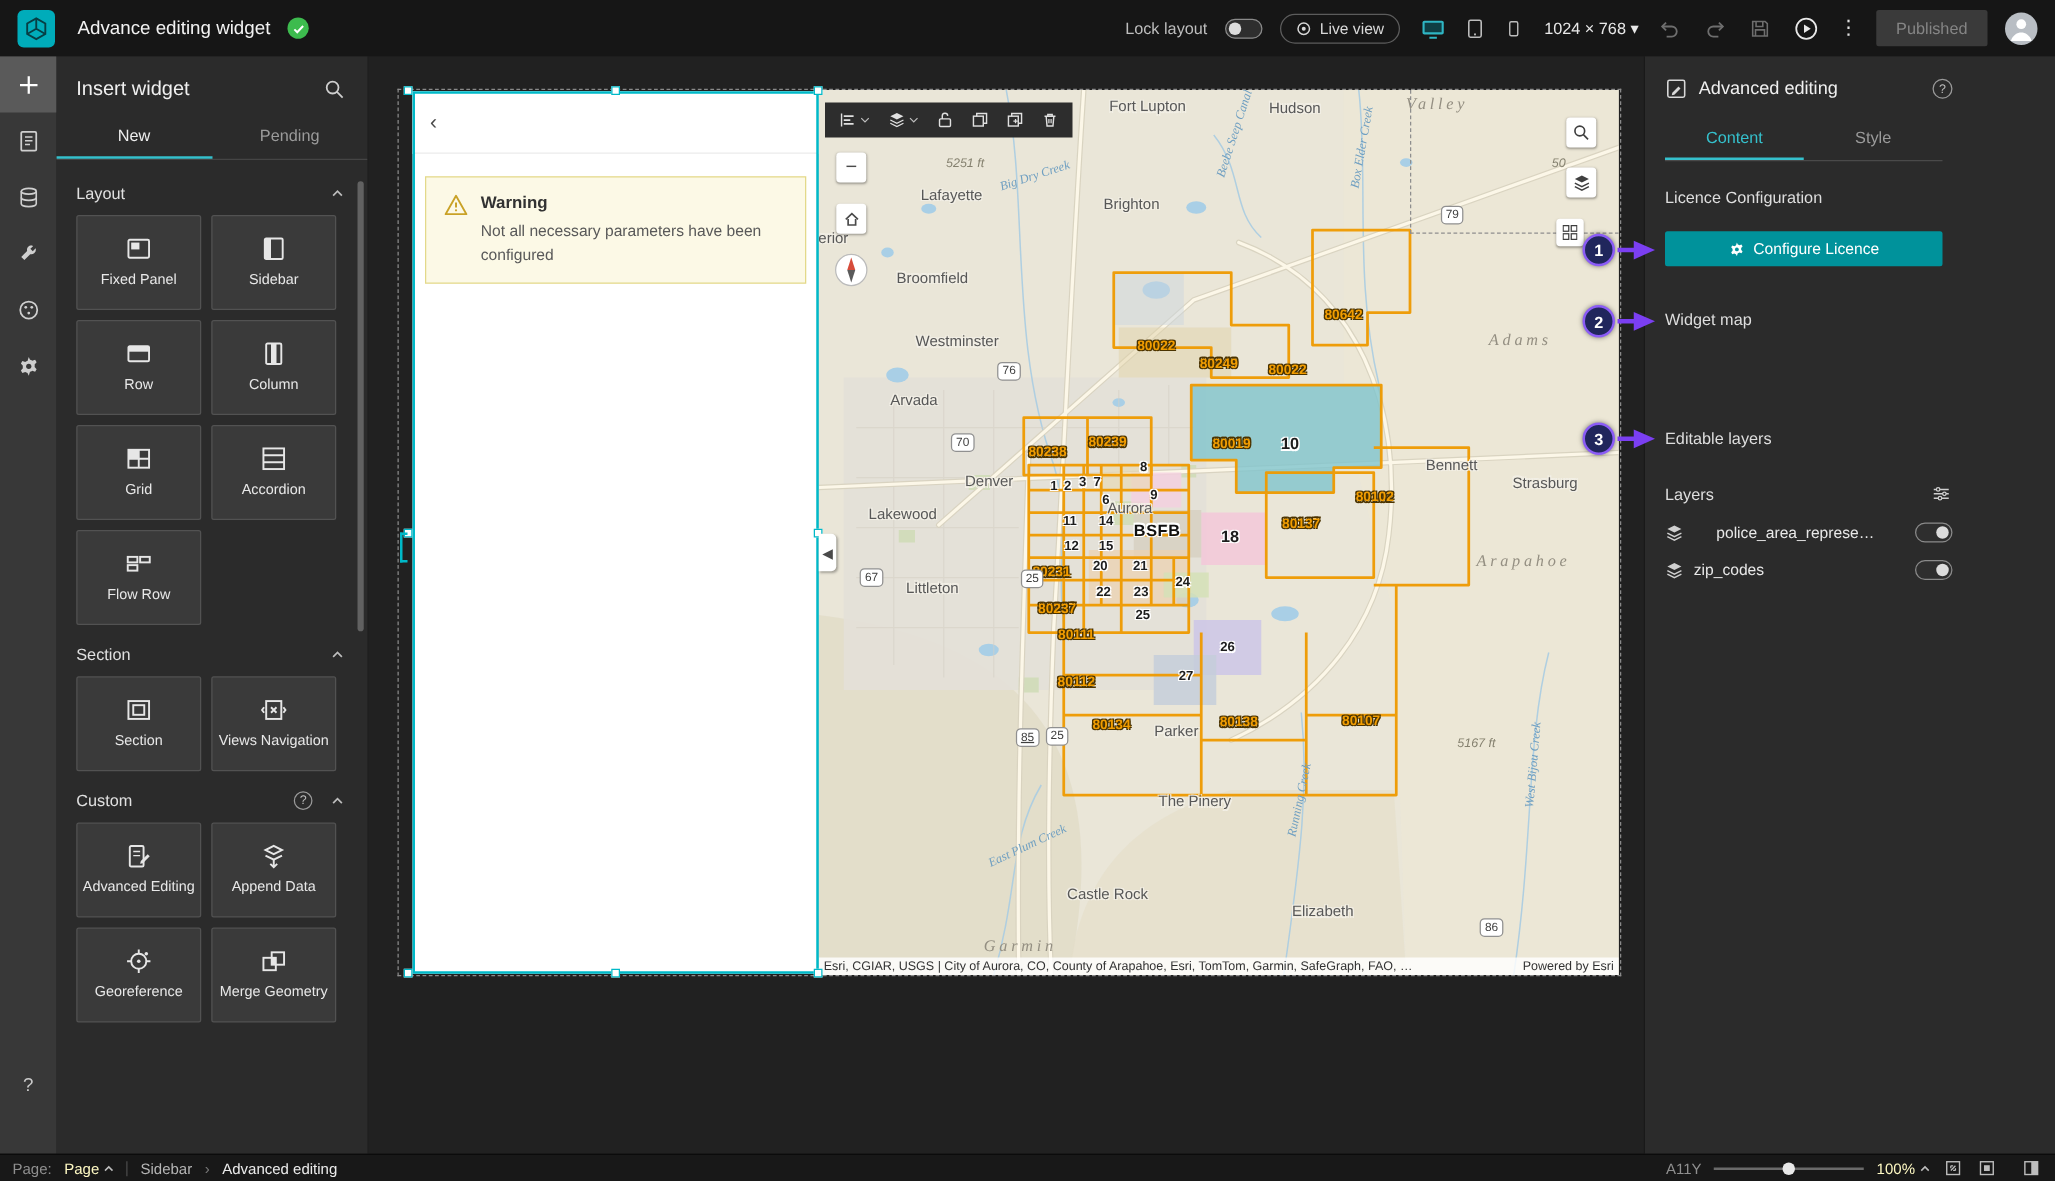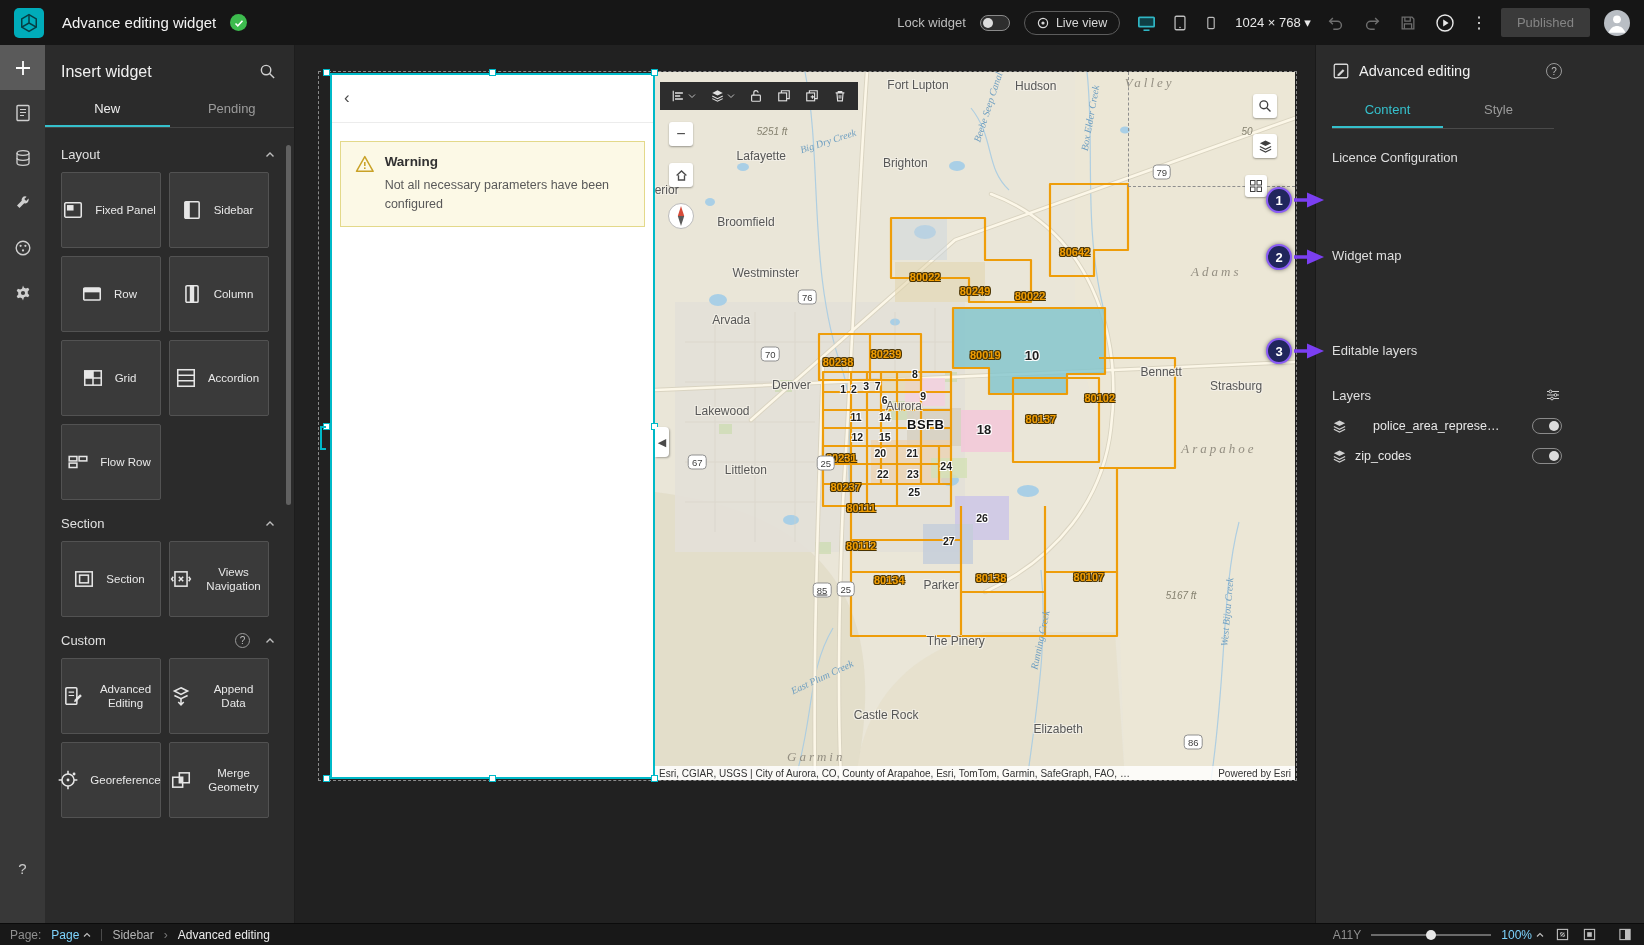--- a/index.html
+++ b/index.html
@@ -37,21 +37,21 @@
 .ip-title{color:#f0f0f0;font-size:16px}
 .ip-tabs{display:flex;border-bottom:1px solid #454545;margin-top:4px}
 .ip-tab{flex:1;text-align:center;padding:9px 0;color:#9b9b9b;font-size:13px;cursor:pointer;border-bottom:2px solid transparent}
 .ip-tab.active{color:#eee;border-bottom-color:#35c0cc}
 .ip-sections{position:absolute;top:82px;bottom:0;left:0;right:0;overflow:hidden;padding:4px 0 0 16px}
 .section-head{display:flex;align-items:center;margin:16px 18px 10px 0;color:#e0e0e0;font-size:13px;cursor:pointer}
 .sec-spacer{flex:1}
 .help-dot{width:15px;height:15px;border:1px solid #9a9a9a;border-radius:50%;color:#bdbdbd;font-size:10px;display:flex;align-items:center;justify-content:center;margin-right:14px}
 .chev{display:flex;color:#bdbdbd}
 .card-grid{display:grid;grid-template-columns:100px 100px;gap:8px}
-.widget-card{width:100px;height:76px;background:#3a3a3a;border:1px solid #525252;border-radius:2px;display:flex;flex-direction:row;align-items:center;justify-content:center;gap:7px;cursor:pointer}
+.widget-card{width:100px;height:76px;background:#3a3a3a;border:1px solid #525252;border-radius:2px;display:flex;flex-direction:column;align-items:center;justify-content:center;gap:7px;cursor:pointer}
 .card-label{color:#e8e8e8;font-size:11.5px;text-align:center;line-height:1.25;padding:0 4px}
 .ip-scrollbar{position:absolute;right:3px;top:100px;width:5px;height:360px;background:#616161;border-radius:3px}
 
 
 .canvas{position:absolute;top:45px;left:295px;width:1020px;bottom:22px;background:#212121;z-index:10}
 .artboard{position:absolute;left:23px;top:26px;width:979px;height:710px}
 .page-dash{position:absolute;inset:0;border:1px dashed #8a8a8a;pointer-events:none}
 .widget-panel{position:absolute;left:12px;top:2px;width:325px;height:706px;background:#ffffff}
 .wp-header{height:50px;border-bottom:1px solid #ececec;display:flex;align-items:center;padding:0 14px;background:#fff}
 .wp-back{color:#4a4a4a;font-size:17px;cursor:pointer;line-height:1}
@@ -107,21 +107,21 @@
 .layer-row{height:26px;display:flex;align-items:center;gap:8px;width:230px}
 .layer-name{color:#e8e8e8;font-size:12.5px;flex:1;white-space:nowrap;overflow:hidden;text-overflow:ellipsis}
 
 
 .callout{position:absolute;display:flex;align-items:center;z-index:100;pointer-events:none}
 .callout-circle{width:26px;height:26px;border-radius:50%;background:#20265c;border:2px solid #8b5cf6;color:#fff;font-weight:bold;font-size:13px;display:flex;align-items:center;justify-content:center;box-shadow:0 0 4px rgba(0,0,0,.5)}
 
 
 .status-bar{position:absolute;left:0;right:0;bottom:0;height:22px;background:#181818;border-top:1px solid #0b0b0b;display:flex;align-items:center;padding:0 10px;gap:10px;z-index:70;font-size:12px}
 .sb-muted{color:#8f8f8f}
-.sb-light{color:#7dd3fc;display:flex;align-items:center;gap:4px;cursor:pointer}
+.sb-light{color:#fef9c3;display:flex;align-items:center;gap:4px;cursor:pointer}
 .sb-div{width:1px;height:12px;background:#4a4a4a}
 .sb-crumb{color:#b5b5b5;cursor:pointer}
 .sb-sep{color:#777}
 .sb-current{color:#ececec}
 .sb-spacer{flex:1}
 .sb-slider{width:120px;height:14px;position:relative;cursor:pointer}
 .sb-slider .track{position:absolute;left:0;right:0;top:6px;height:2px;background:#6a6a6a}
 .sb-slider .knob2{position:absolute;left:50%;top:2px;width:10px;height:10px;margin-left:-5px;border-radius:50%;background:#e8e8e8}
 </style>
 </head>
@@ -134,21 +134,21 @@
         <path d="M12 2v10l8.7 5M12 12L3.3 17" stroke="#063e44" stroke-width="1.8" fill="none"></path>
       </svg>
   </div>
   <span class="app-title">Advance editing widget</span>
   <span class="check-badge">
     <svg width="10" height="10" viewBox="0 0 10 10">
         <path d="M1.5 5.5l2.3 2.3 4.7-5" stroke="#fff" stroke-width="1.6" fill="none"></path>
       </svg>
   </span>
   <div class="tb-spacer"></div>
-  <span class="tb-label">Lock widget</span>
+  <span class="tb-label">Lock layout</span>
   <span class="toggle">
       <span class="knob"></span>
     </span>
   <button class="liveview-btn">
     <svg width="12" height="12" viewBox="0 0 12 12">
         <circle cx="6" cy="6" r="4.6" fill="none" stroke="#d8d8d8" stroke-width="1.2"></circle>
         <circle cx="6" cy="6" r="1.6" fill="#d8d8d8"></circle>
       </svg>
     <span>Live view</span>
   </button>
@@ -721,20 +721,27 @@
         <path d="M6.5 13.5l5.5-5.5 1.8 1.8-5.5 5.5-2.3.5z" fill="#d8d8d8"></path>
       </svg>
     <span class="rp-title">Advanced editing</span>
     <span class="rp-help">?</span>
   </div>
   <div class="rp-abs rp-tabs">
     <div class="rp-tab active">Content</div>
     <div class="rp-tab">Style</div>
   </div>
   <div class="rp-abs rp-label" style="top:105px">Licence Configuration</div>
+  <button class="rp-abs configure-btn">
+    <svg width="13" height="13" viewBox="0 0 18 18">
+        <path d="M9 1.5l1 2.2c.6.1 1.2.4 1.8.8l2.3-.8 1.2 2-1.6 1.8a5.6 5.6 0 0 1 0 2l1.6 1.8-1.2 2-2.3-.8c-.6.4-1.2.7-1.8.8L9 16.5 8 14.3a5.5 5.5 0 0 1-1.8-.8l-2.3.8-1.2-2 1.6-1.8a5.6 5.6 0 0 1 0-2L2.7 6.7l1.2-2 2.3.8c.6-.4 1.2-.7 1.8-.8z" fill="#fff"></path>
+        <circle cx="9" cy="9" r="2.1" fill="#00929b"></circle>
+      </svg>
+    <span>Configure Licence</span>
+  </button>
   <div class="rp-abs rp-label" style="top:203px">Widget map</div>
   <div class="rp-abs rp-label" style="top:298px">Editable layers</div>
   <div class="rp-abs layers-head">
     <span class="rp-label">Layers</span>
     <span class="icon-btn">
       <svg width="14" height="14" viewBox="0 0 14 14">
           <path d="M1 3.5h12M1 7h12M1 10.5h12" stroke="#cfcfcf" stroke-width="1.2"></path>
           <circle cx="4.5" cy="3.5" r="1.4" fill="#2b2b2b" stroke="#cfcfcf"></circle>
           <circle cx="9.5" cy="7" r="1.4" fill="#2b2b2b" stroke="#cfcfcf"></circle>
           <circle cx="6" cy="10.5" r="1.4" fill="#2b2b2b" stroke="#cfcfcf"></circle>

